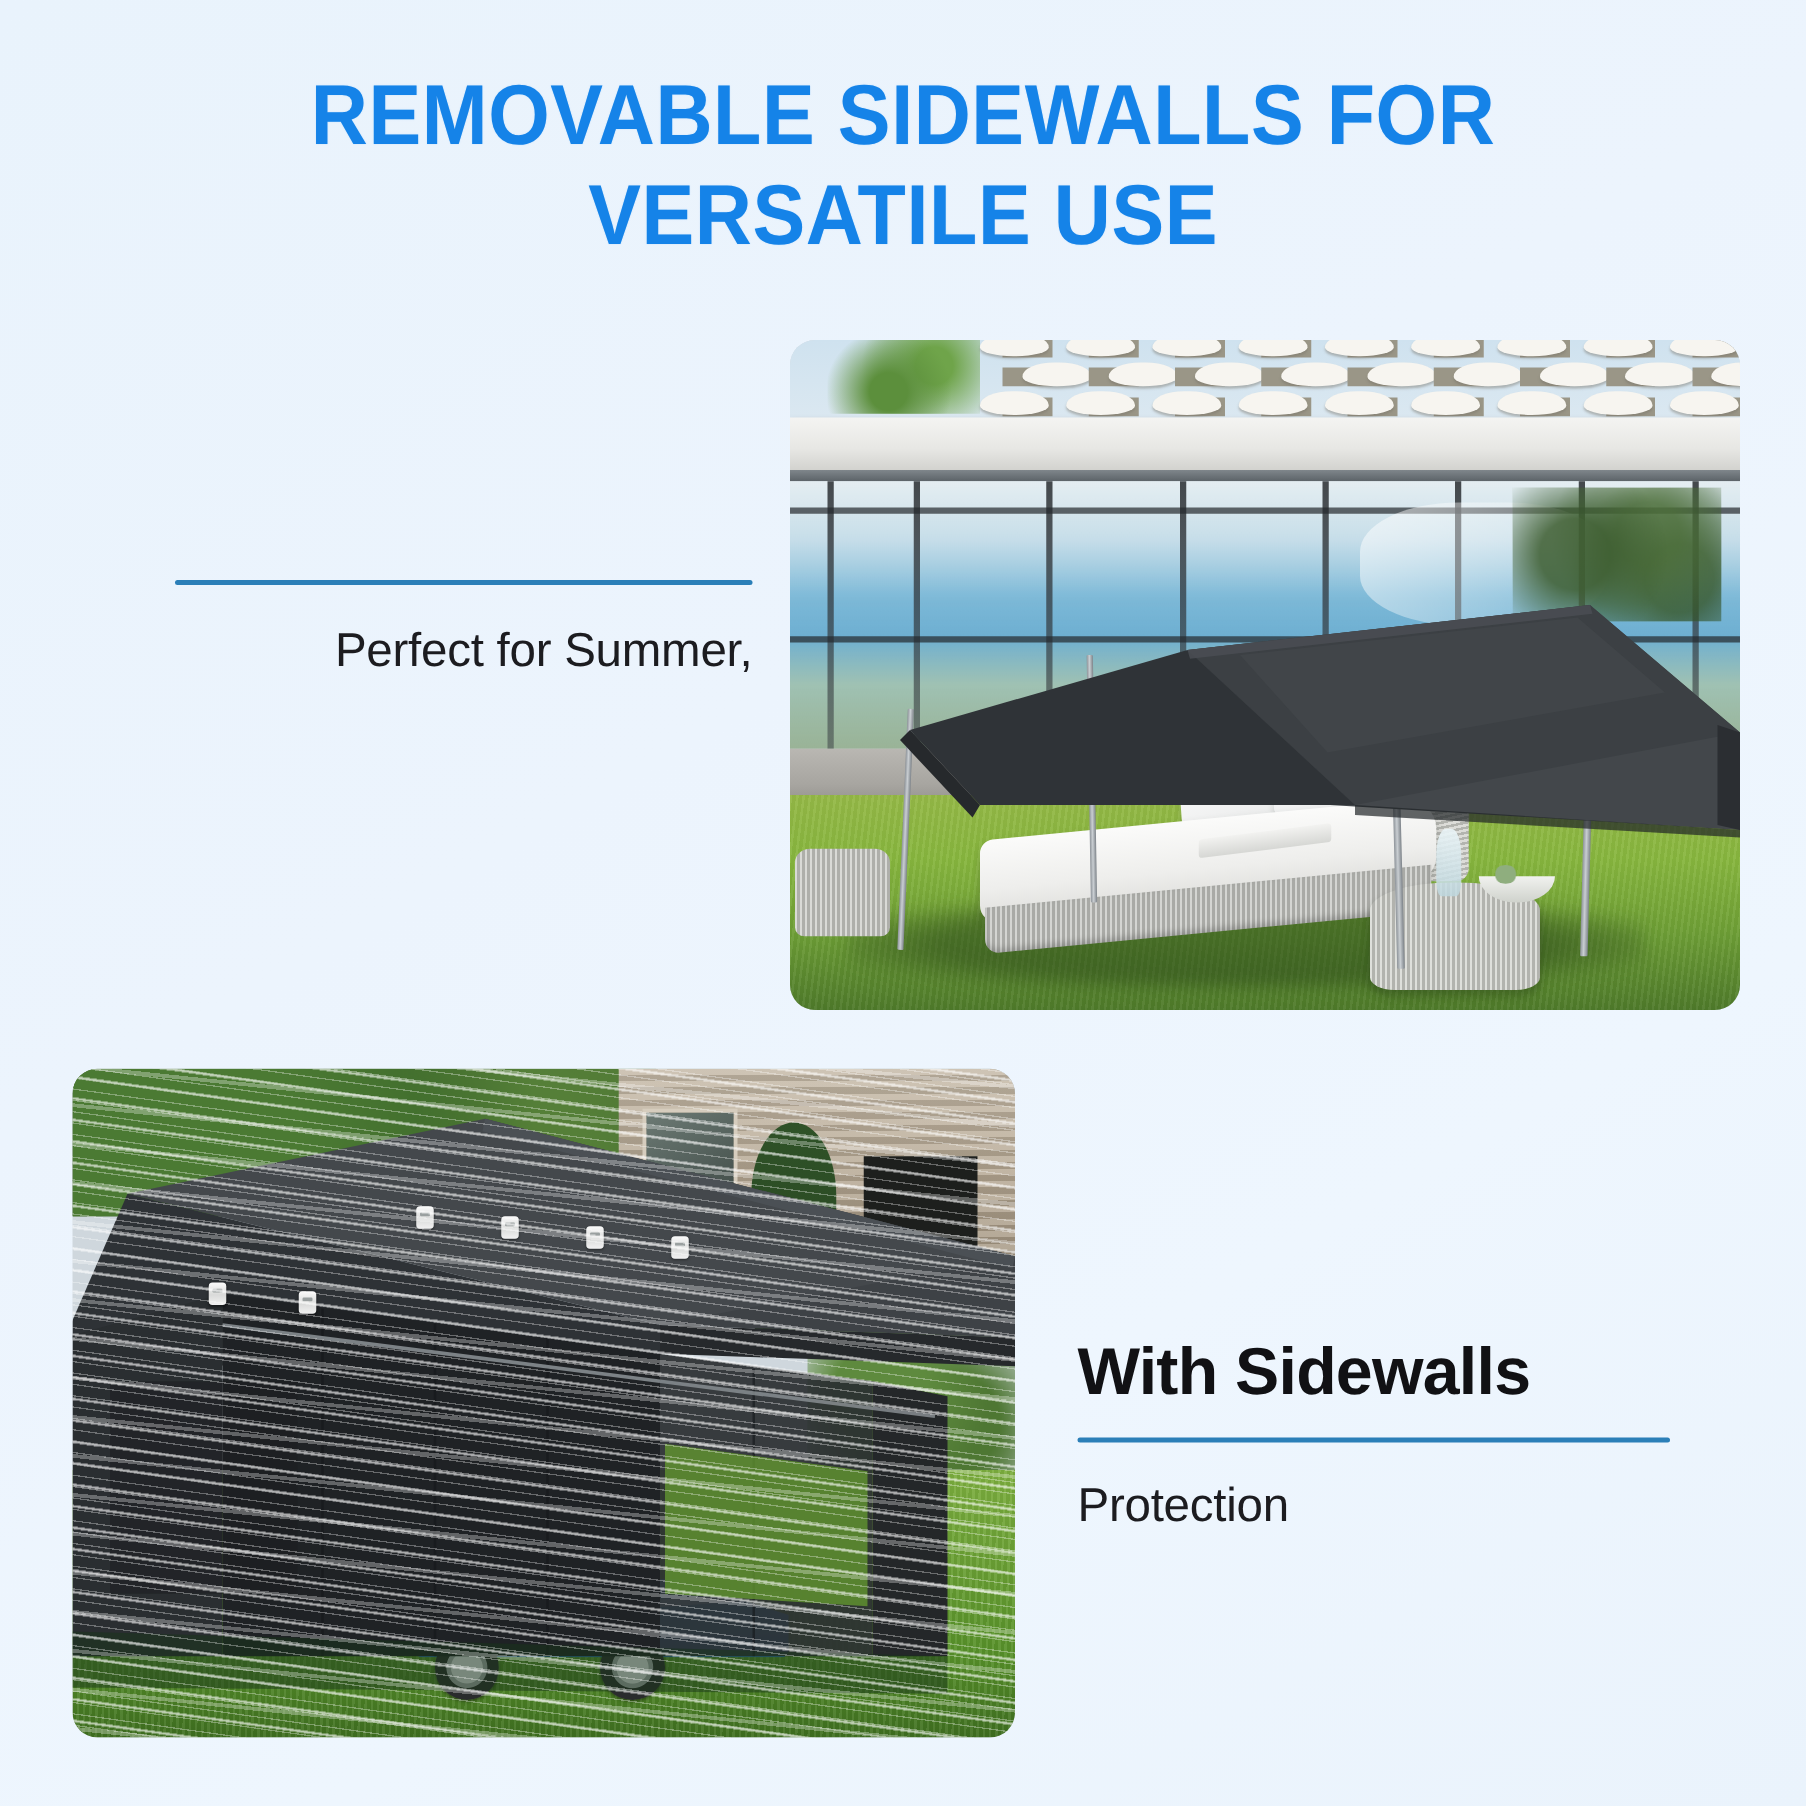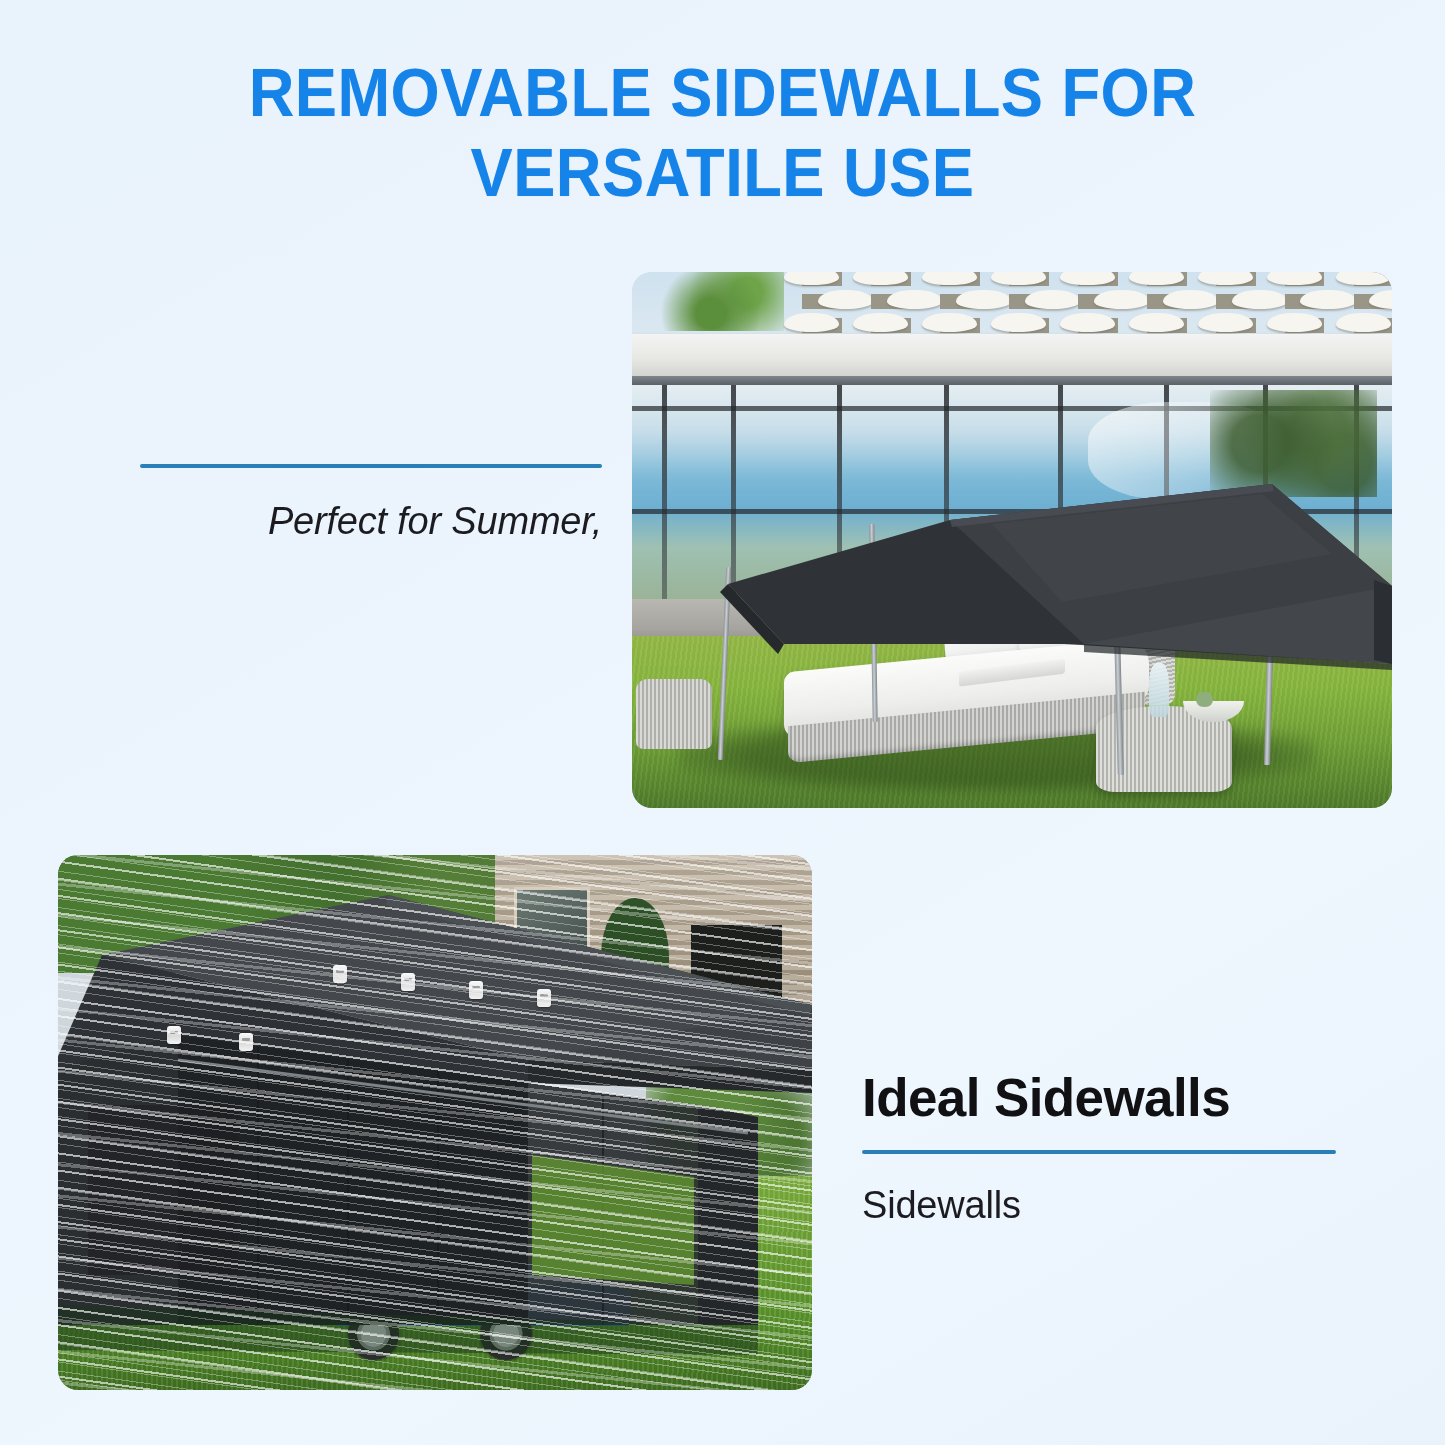--- a/index.html
+++ b/index.html
@@ -62,21 +62,21 @@
 
   .tb-body {
     margin-top: 26px;
     font-family: "Liberation Sans", sans-serif;
     font-weight: normal;
     font-size: 38px;
     line-height: 1.32;
     color: #1c1c20;
     letter-spacing: -0.2px;
   }
-  .tb-left .tb-body { margin-top: 28px; font-style: italic; }
+  .tb-left .tb-body { margin-top: 28px; }
 
   
   .photo {
     position: absolute;
     overflow: hidden;
     border-radius: 20px;
     background: #cfd7dd;
   }
   #photo-top    { left: 632px; top: 272px; width: 760px; height: 536px; }
   #photo-bottom { left: 58px;  top: 855px; width: 754px; height: 535px; }
@@ -558,18 +558,18 @@
   <div class="b-clip" style="left:63.5%;top:25.0%;"></div>
   <div class="b-clip" style="left:14.5%;top:32.0%;"></div>
   <div class="b-clip" style="left:24.0%;top:33.2%;"></div>
 
   <div class="layer b-rain"></div>
   <div class="layer b-rain2"></div>
 
 </div>
 
 <div class="text-block tb-right">
-  <div class="tb-title">Ideal Sidewalls</div>
+  <div class="tb-title">With Sidewalls</div>
   <div class="tb-rule"></div>
   <div class="tb-body">
-    <div>Sidewalls</div>
+    <div>Protection</div>
   </div>
 </div>
 
 </body></html>

